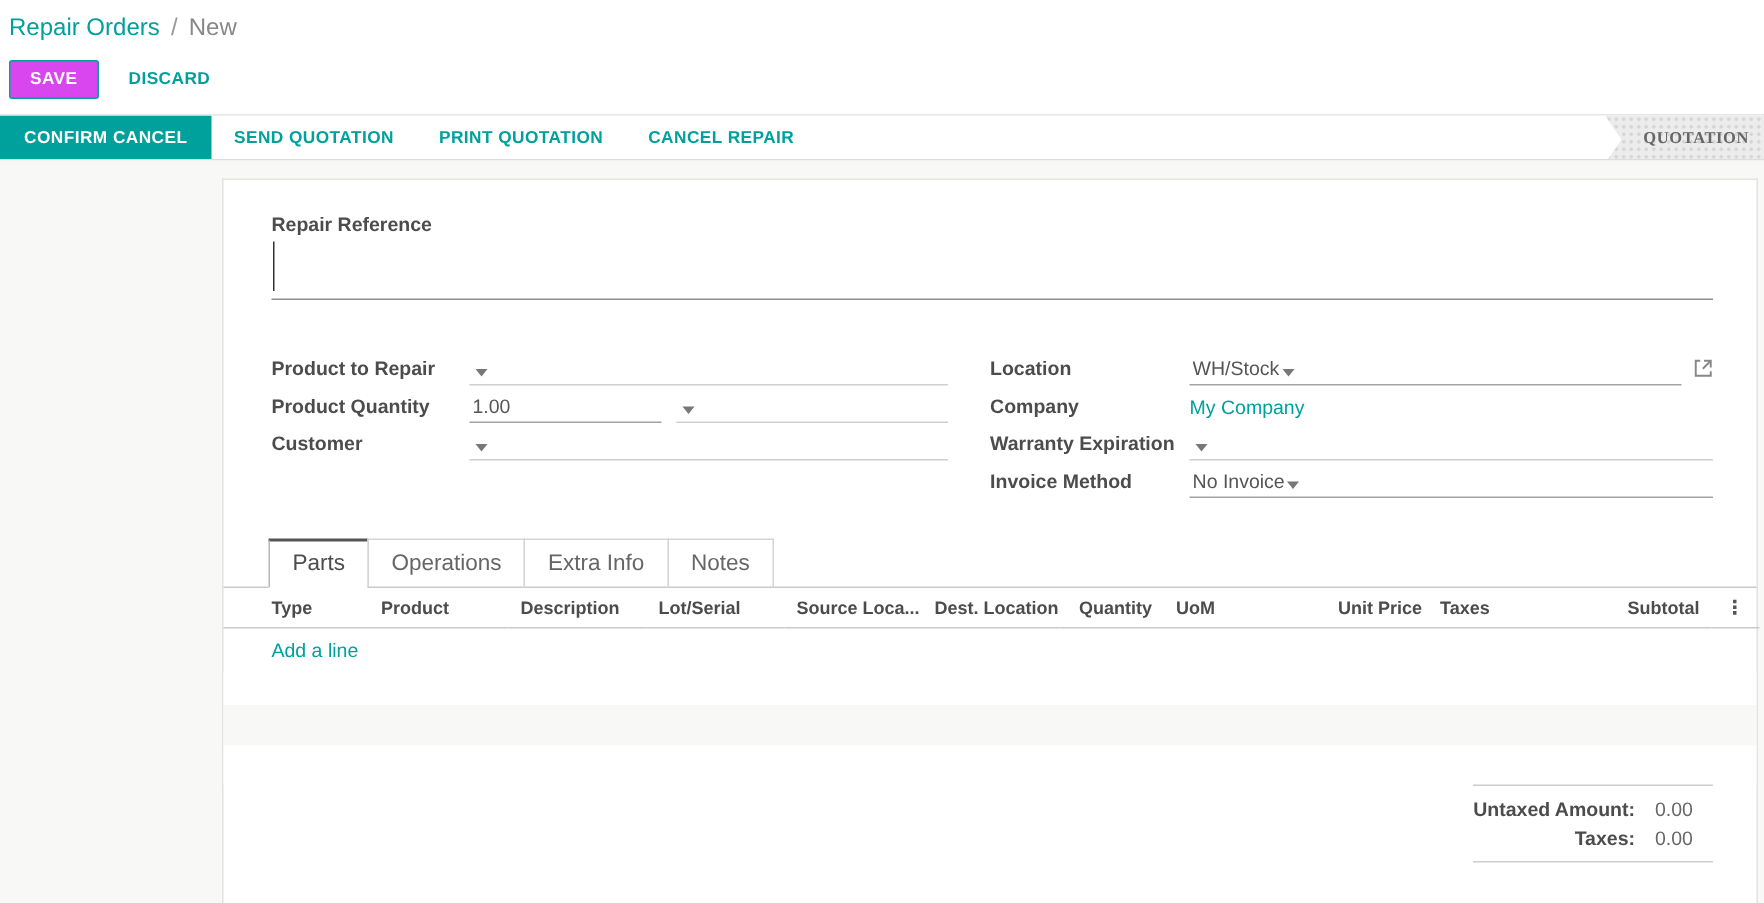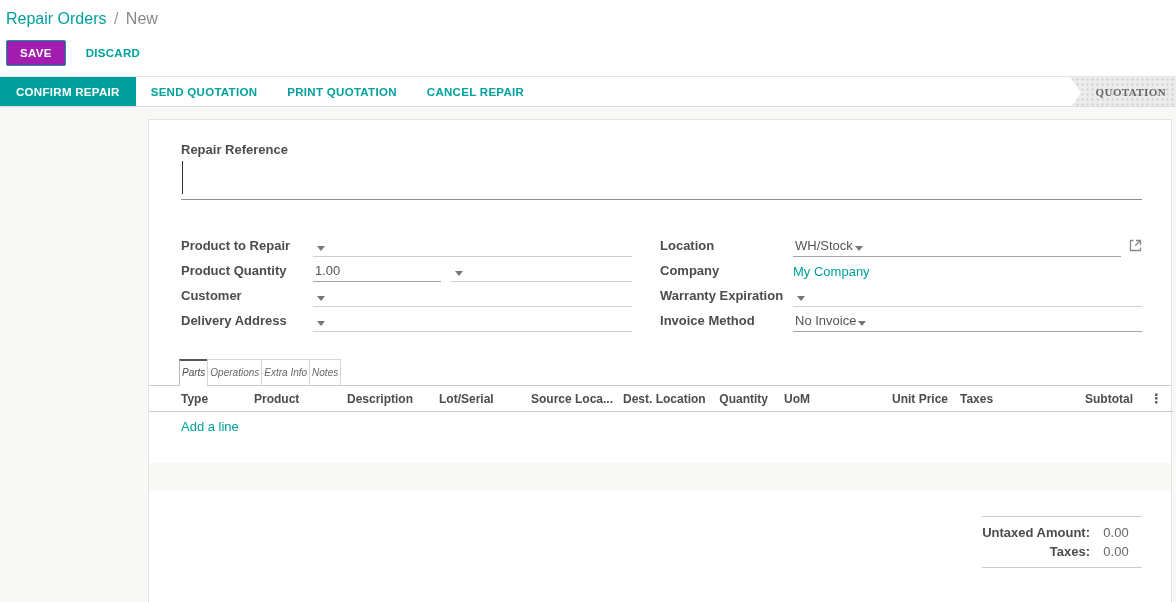--- a/index.html
+++ b/index.html
@@ -7,21 +7,21 @@
   body { font-family: "Liberation Sans", "DejaVu Sans", sans-serif; font-size: 13px; color: #666; }
 
   
   .topbar { background: #fff; padding: 8px 0 0 6px; }
   .breadcrumb { font-size: 16px; padding: 2px 0 8px 0; }
   .crumb-parent { color: #00a09d; cursor: pointer; }
   .crumb-sep { color: #999; padding: 0 3px; }
   .crumb-current { color: #888; }
   .action-row { padding: 4px 0 10px 0; display: flex; align-items: center; }
   .btn-save {
-    background: #a21caf; color: #fff; border: 1px solid #00a09d;
+    background: #d946ef; color: #fff; border: 1px solid #00a09d;
     font-size: 11.5px; font-weight: bold; letter-spacing: .3px;
     padding: 6px 13px; margin-left: 0; border-radius: 2px; cursor: pointer;
   }
   .btn-discard {
     background: transparent; border: none; color: #00a09d;
     font-size: 11.5px; font-weight: bold; letter-spacing: .3px;
     padding: 6px 14px; margin-left: 6px; cursor: pointer;
   }
 
   
@@ -80,22 +80,22 @@
   .fw-line.split-a { flex: 0 0 128px; margin-right: 10px; }
   .caret { width: 0; height: 0; border-left: 4px solid transparent; border-right: 4px solid transparent; border-top: 5px solid #777; margin: 0 2px 2px 2px; flex: none; align-self: flex-end; }
   .ext-link { flex: none; margin: 0 0 2px 8px; cursor: pointer; }
   .link-val { color: #00a09d; padding-bottom: 3px; cursor: pointer; }
 
   
   .notebook { margin: 26px -29px 0 -32px; }
   .tabbar { display: flex; border-bottom: 1px solid #cacaca; padding-left: 30px; align-items: flex-end; }
   .tab {
     border: 1px solid #d5d5d5; border-bottom: none; background: #fff;
-    padding: 7px 2px; font-size: 10px; color: #666; cursor: pointer; margin-right: -1px;
-    position: relative; top: 1px; border-bottom: 1px solid #cacaca; font-style: italic;
+    padding: 7px 15px; font-size: 15px; color: #666; cursor: pointer; margin-right: -1px;
+    position: relative; top: 1px; border-bottom: 1px solid #cacaca;
   }
   .tab.active { border-top: 2px solid #555; border-color: #b9b9b9; border-top-color: #555; color: #4c4c4c; border-bottom: 1px solid #fff; padding-top: 6px; }
 
   table.list { width: 100%; border-collapse: collapse; table-layout: fixed; }
   table.list th {
     font-size: 12px; font-weight: bold; color: #4c4c4c; text-align: left;
     padding: 5px 8px 5px 8px; border-bottom: 1px solid #cacaca; white-space: nowrap; overflow: hidden;
   }
   table.list th.num { text-align: right; }
   table.list th.first { padding-left: 32px; }
@@ -124,21 +124,21 @@
     <span class="crumb-current">New</span>
   </div>
   <div class="action-row">
     <button class="btn-save">SAVE</button>
     <button class="btn-discard">DISCARD</button>
   </div>
 </div>
 
 <div class="statusbar">
   <div class="statusbar-left">
-    <button class="sb-btn primary">CONFIRM REPAIR</button>
+    <button class="sb-btn primary">CONFIRM CANCEL</button>
     <button class="sb-btn">SEND QUOTATION</button>
     <button class="sb-btn">PRINT QUOTATION</button>
     <button class="sb-btn">CANCEL REPAIR</button>
   </div>
   <div class="statusbar-right">
     <div class="stage">QUOTATION</div>
   </div>
 </div>
 
 <div class="content">
@@ -179,29 +179,20 @@
         <div class="field-row">
           <span class="field-label">Customer</span>
           <div class="field-widget">
             <div class="fw-line">
                 <span class="val"></span>
                 <span class="caret"></span>
               </div>
           </div>
         </div>
 
-        <div class="field-row">
-          <span class="field-label">Delivery Address</span>
-          <div class="field-widget">
-            <div class="fw-line">
-                <span class="val"></span>
-                <span class="caret"></span>
-              </div>
-          </div>
-        </div>
 
 
       </div>
       <div class="field-col right">
 
         <div class="field-row">
           <span class="field-label">Location</span>
           <div class="field-widget">
             <div class="fw-line filled">
                 <span class="val">WH/Stock</span>

